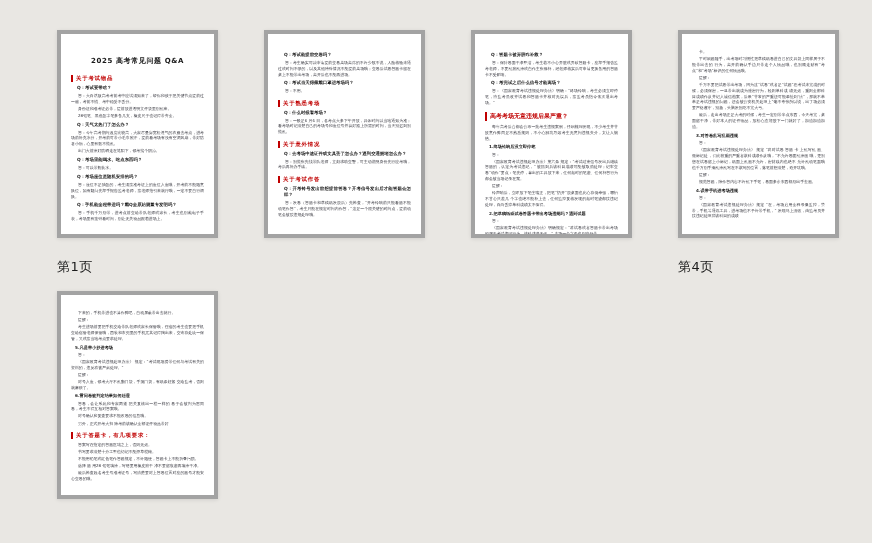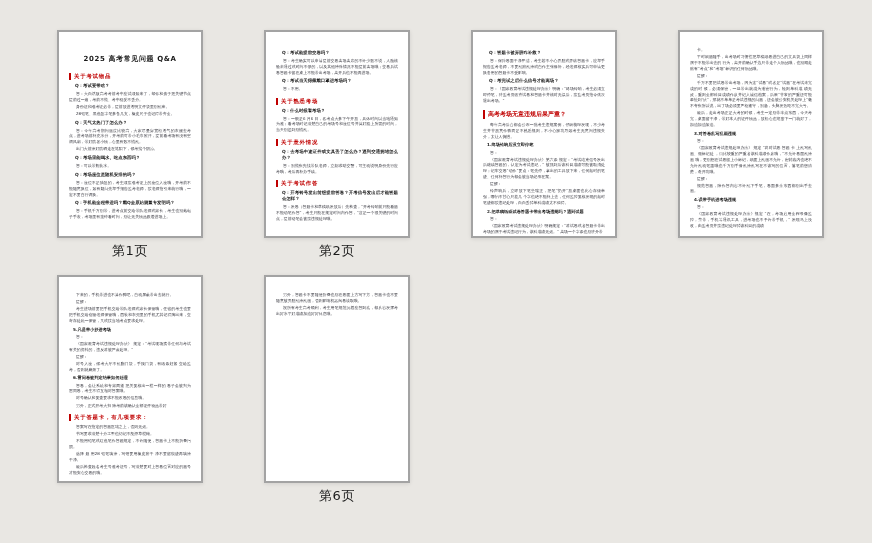--- a/index.html
+++ b/index.html
@@ -12,32 +12,32 @@
   .grid{
     display:grid;
     grid-template-columns:repeat(4,146px);
     column-gap:61px;
     row-gap:15px;
     padding:30px 0 0 57px;
   }
   .thumb{margin:0;}
   .sheet{
     box-sizing:border-box;
-    width:146px;height:208px;
+    width:161px;height:208px;
     background:#ffffff;
-    border:2px solid #a3a3a3;
+    border:4px solid #a3a3a3;
     box-shadow:0 1px 4px rgba(0,0,0,0.10);
     padding:15px 10px 8px 10px;
     overflow:hidden;
     text-align:justify;
     cursor:pointer;
   }
   .plabel{
-    margin-top:4px;
-    text-align:center;
+    margin-top:20px;
+    text-align:left;
     font-size:13px;
     color:#1c1c1c;
     letter-spacing:0.5px;
   }
   
   .b-title{
     font-size:7px;font-weight:bold;color:#1a1a1a;
     text-align:center;margin:7px 0 9px 0;letter-spacing:0.6px;
   }
   .b-section{
@@ -98,21 +98,20 @@
         <div class="b-section">关于熟悉考场</div>
         <div class="b-q">Q：什么时候看考场？</div>
         <div class="b-p">答：一般是6 月6 日，各考点大多下午开放，具体时间以当地通知为准；看考场时记清楚自己的考场号和座位号并算好路上所需的时间，当天别迟到别慌乱。</div>
         <div class="b-section">关于意外情况</div>
         <div class="b-q">Q：去考场中途证件或文具丢了怎么办？遇到交通拥堵怎么办？</div>
         <div class="b-p">答：别慌张先找带队老师，立刻求助交警，可主动说明身份先行应考哦，考后再补办手续。</div>
         <div class="b-section">关于考试作答</div>
         <div class="b-q">Q：开考铃号发出前想提前答卷？开考信号发出后才能答题会怎样？</div>
         <div class="b-p">答：发卷（答题卡和草稿纸发放后）先检查，“开考铃响前只能看题不能动笔作答”，考生只能在规定时间内作答，“这是一个很关键的时间点，提前动笔会被按违规处理哦。</div>
       </div>
-    <figcaption class="plabel">第2页</figcaption>
   </figure>
 
   <figure class="thumb">
     <div class="sheet">
         <div class="b-q">Q：答题卡被弄脏咋补救？</div>
         <div class="b-p">答：保持卷面干净整洁，考生若不小心弄脏或弄破答题卡，应举手报告监考老师，不要乱擦乱涂或自作主张修补，经老师核实后可申请更换备用的答题卡不受影响。</div>
         <div class="b-q">Q：考完试之后什么信号才能离场？</div>
         <div class="b-p">答：《国家教育考试违规处理办法》明确：“终场铃响，考生必须立即停笔，待监考员收齐试卷和答题卡并核对无误后，按监考员指令依次退出考场。”</div>
         <div class="b-bigq">高考考场无意违规后果严重？</div>
         <div class="b-p">每年高考后台都会公布一批考生违规案例，仔细梳理发现，不少考生并非故意作弊而是不熟悉规则，不小心踩坑导致考生无意间违规失分，太让人惋惜。</div>
@@ -136,20 +135,21 @@
         <div class="b-p">最后，走出考场正是大考的时候，考生一定别带半点东西，今天考完，桌面留干净，带好本人的证件物品，放松心态迎接下一门就好了，加油加油加油。</div>
         <div class="b-num">3.对答卷乱写乱画违规</div>
         <div class="b-p">答：</div>
         <div class="b-p">《国家教育考试违规处理办法》 规定 “将对试卷 答题 卡 上乱写乱 画、做标记处 ，罚比较重的严重者该科成绩作废哦，“不允许卷面乱涂画 哦，更别想在试卷留上小标记，纸面上乱画不允许，密封线内也绝不 允许乱动笔墨哦也千万别手滑乱涂乱写在不该写的位置，落笔前想清楚，避开坑哦。</div>
         <div class="b-p">提醒：</div>
         <div class="b-p">规范答题，除作答内容不许乱下手笔，卷面多余东西都别出手去画。</div>
         <div class="b-num">4.误带手机进考场违规</div>
         <div class="b-p">答：</div>
         <div class="b-p">《国家教育考试违规处理办法》规定 “在，考场启用全程录像监控，禁带，手机等通讯工具，进考场也不予许带手机，” 发现马上没收，由监考员并按违纪处理掉该科目的成绩</div>
       </div>
+    <figcaption class="plabel">第4页</figcaption>
   </figure>
 
   <figure class="thumb">
     <div class="sheet">
         <div class="b-p">下来的，手机带进也不算作弊吧，自动屏蔽带出去就行。</div>
         <div class="b-p">提醒：</div>
         <div class="b-p">考生进场前要把手机交给带队老师或家长保管哦，住宿的考生也要把手机交给宿管老师保管哦，西装和衣兜里的手机尤其记得掏出来，交寄存处统一保管，又或按当地考点要求处理。</div>
         <div class="b-num">5.凡是带小抄进考场</div>
         <div class="b-p">答：</div>
         <div class="b-p">《国家教育考试违规处理办法》 规定：“考试现场携带任何与考试有关的资料的，违反将被严肃处理。”</div>
@@ -161,21 +161,14 @@
         <div class="b-p">另外，正式开考大扫 除考前该确认全部证件物品带好</div>
         <div class="b-section">关于答题卡，有几项要求：</div>
         <div class="b-p">答案写在指定的答题区域之上，否则无效。</div>
         <div class="b-p">书写要求清楚十分工整也切记不能潦草模糊。</div>
         <div class="b-p">不能用铅笔或红色笔作答题规定，不许随便，答题卡上不能折叠污损。</div>
         <div class="b-p">选择 题 用2B 铅笔填涂，写错要用橡皮擦干 净不要留痕迹再填涂干净。</div>
         <div class="b-p">最后检查姓名考生号准考证号，写清楚要对上答卷位置对应的题号才能安心交卷的哦。</div>
       </div>
   </figure>
 
-  <figure class="thumb">
-    <div class="sheet">
-        <div class="b-p">另外，答题卡不要随便折叠也别在卷面上方写下方，答题卡也不要随意被弄脏乱涂乱画，否则影响机器阅卷读取哦。</div>
-        <div class="b-p">祝所有考生高考顺利，考生用笔规范沉着应答到底，都从容发挥考出好水平好成绩加油好好休息哦。</div>
-      </div>
-    <figcaption class="plabel">第6页</figcaption>
-  </figure>
 
 </main>
 
 </body></html>

